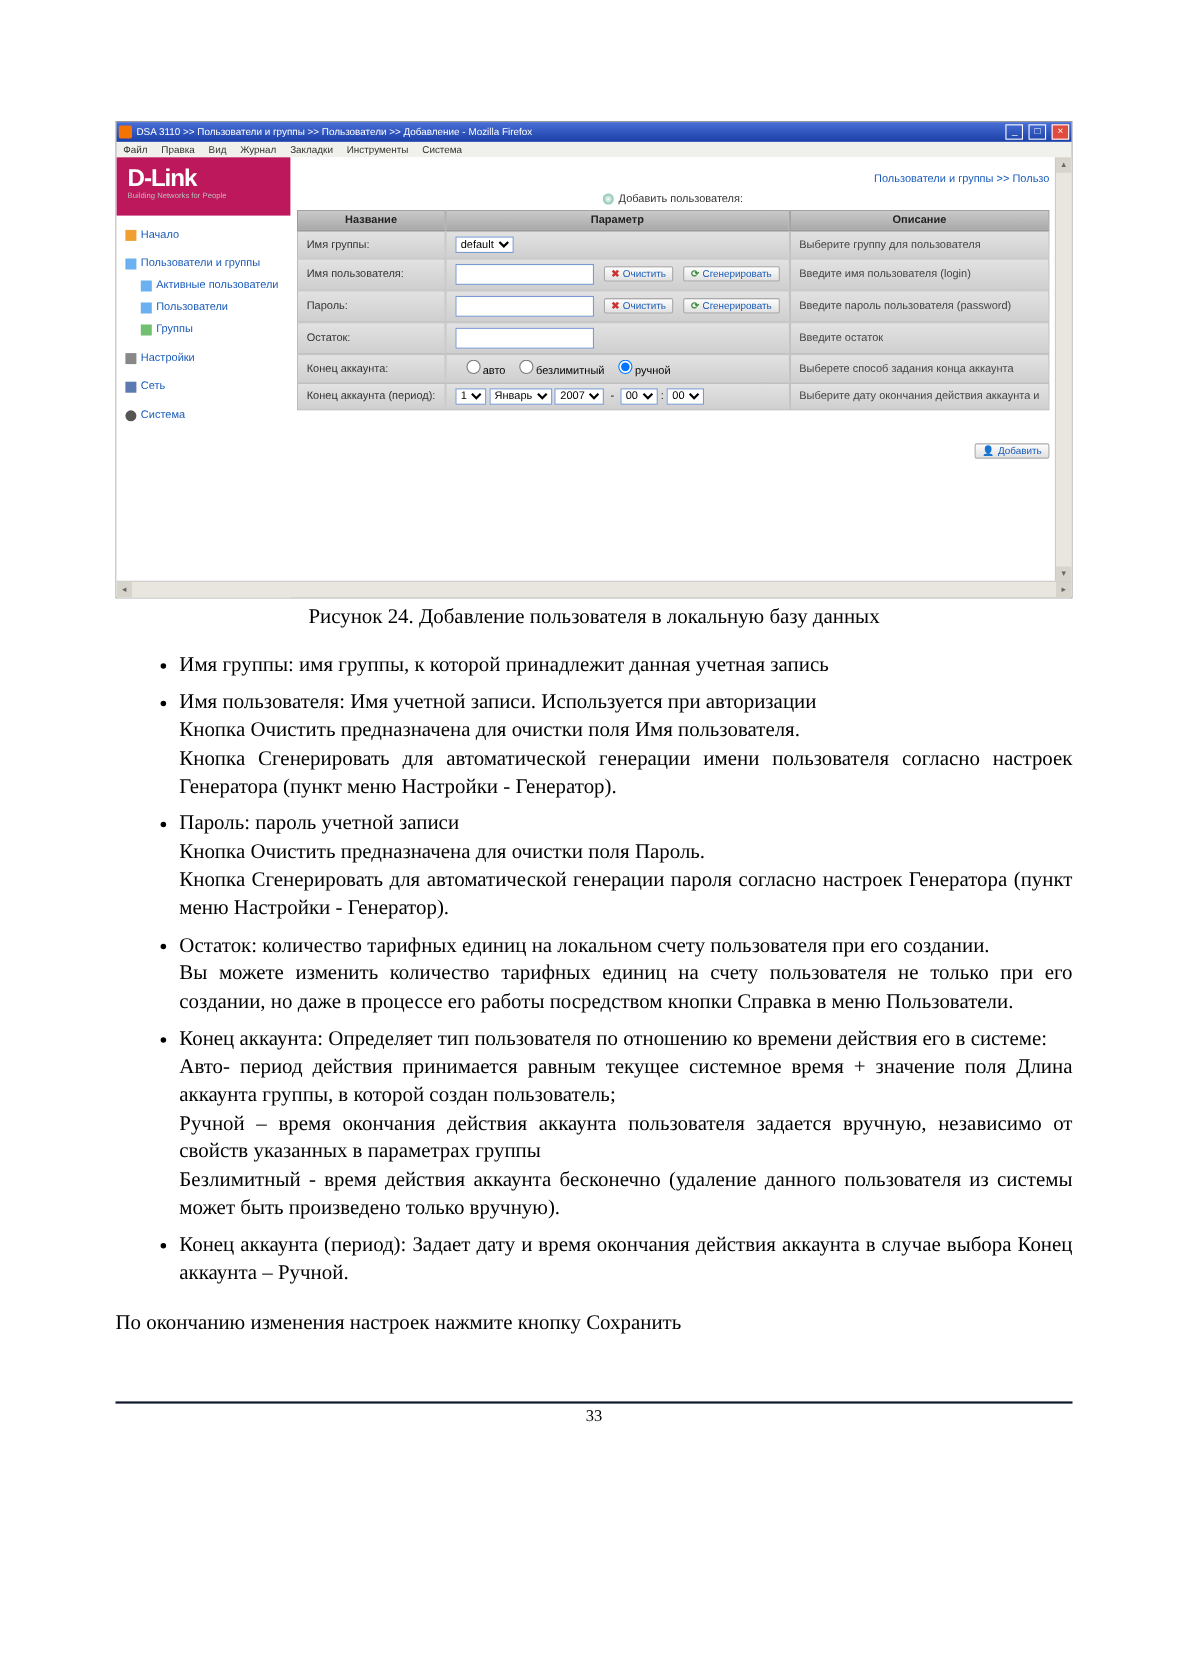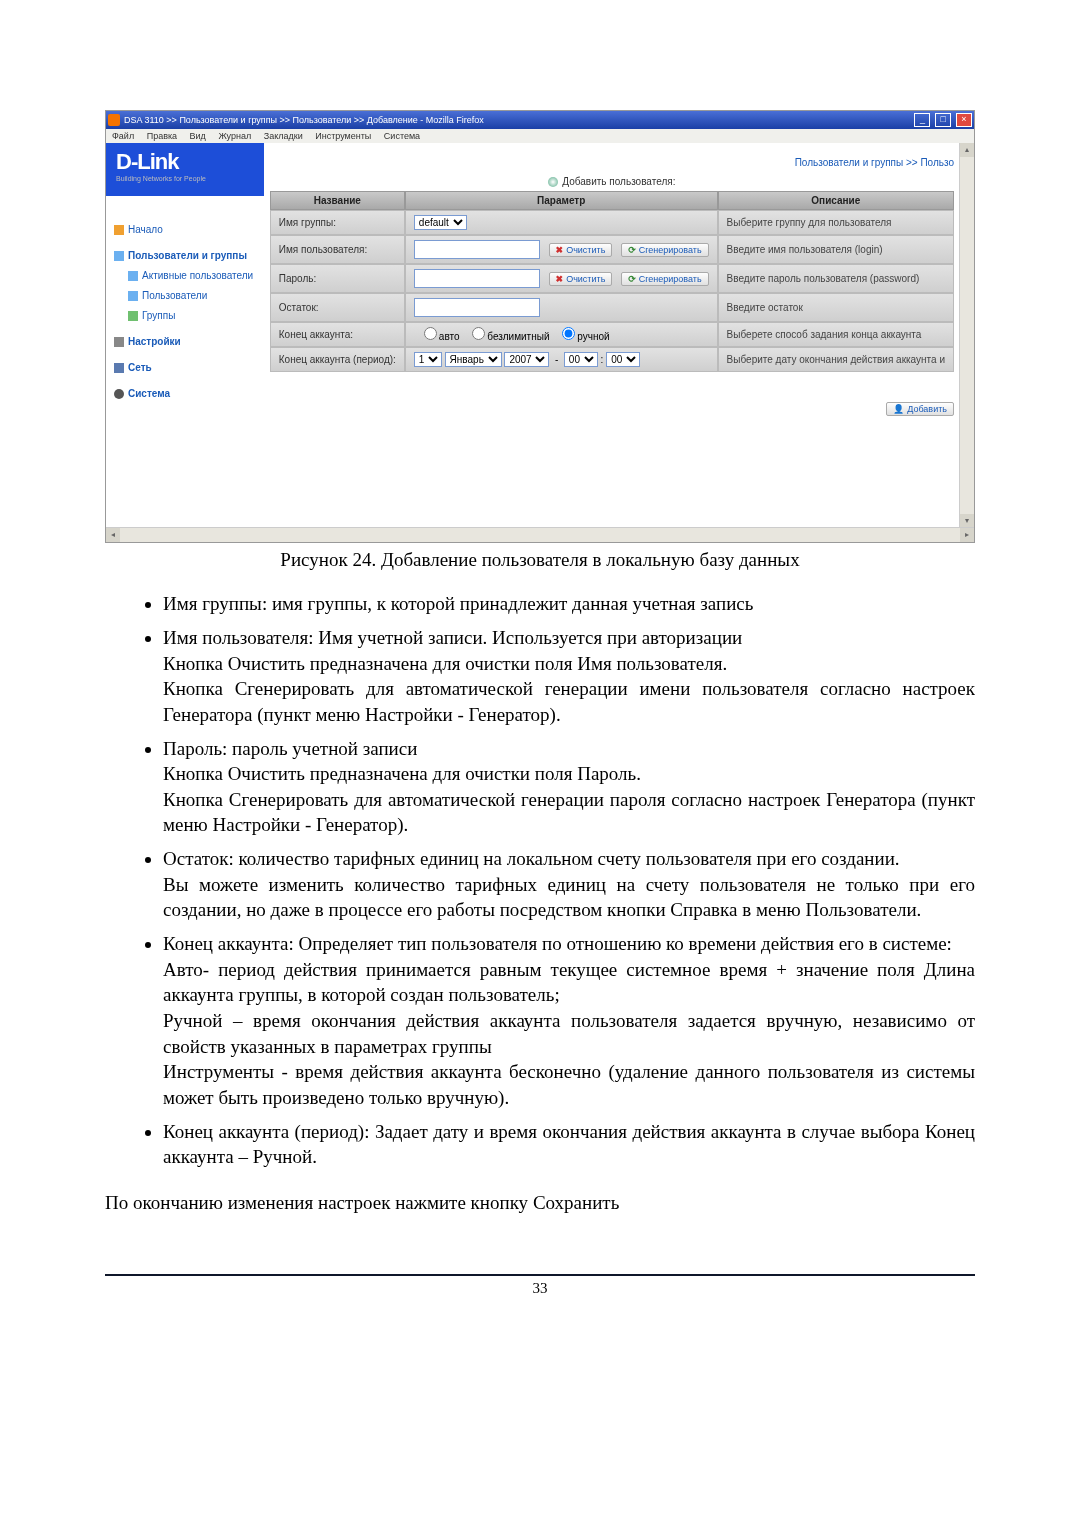--- a/index.html
+++ b/index.html
@@ -13,27 +13,27 @@
 .menubar{background:#f0f0ec;padding:2px 6px;font-size:9px;color:#333}
 .menubar span{margin-right:10px;text-decoration-color:#999}
 .content{display:flex;background:#fff;position:relative}
 .content .vscroll{position:absolute;right:0;top:0;bottom:14px;width:14px;background:#e8e6de;border-left:1px solid #ccc}
 .content .vscroll .up,.content .vscroll .dn{height:14px;background:#d7d5cb;text-align:center;color:#666;font-size:8px;line-height:14px}
 .content .vscroll .dn{position:absolute;bottom:0;left:0;right:0}
 .content .hscroll{position:absolute;left:0;right:0;bottom:0;height:14px;background:#e8e6de;border-top:1px solid #ccc}
 .content .hscroll .lf,.content .hscroll .rt{width:14px;height:14px;background:#d7d5cb;display:inline-block;text-align:center;color:#666;font-size:8px;line-height:14px}
 .content .hscroll .rt{float:right}
 .sidebar{width:150px;background:#fff;padding:6px 8px 20px 8px}
-.brand{background:#1d4ed8;color:#fff;padding:6px 10px 14px 10px;margin:-6px -8px 24px -8px}
+.brand{background:#be185d;color:#fff;padding:6px 10px 14px 10px;margin:-6px -8px 8px -8px}
 .brand .big{font-size:22px;font-weight:bold;letter-spacing:-1px}
 .brand .tag{font-size:7px;color:#bcbcbc}
 .nav{font-size:10px;line-height:20px}
 .nav a{color:#1a5bb8;text-decoration:none;display:flex;align-items:center;gap:4px}
 .nav .h{color:#1a5bb8}
-.nav .sec{color:#1a5bb8;font-weight:bold;margin-top:6px}
+.nav .sec{color:#1a5bb8;font-weight:normal;margin-top:6px}
 .nav .sub{margin-left:14px}
 .nav .sub a{color:#1a5bb8}
 .ico{display:inline-block;width:10px;height:10px}
 .ico-home{background:#f0a030}
 .ico-users{background:#6bb0f0}
 .ico-grp{background:#70c070}
 .ico-set{background:#888}
 .ico-net{background:#5a7ab0}
 .ico-sys{background:#555;border-radius:50%}
 .main{flex:1;padding:6px 20px 26px 6px}
@@ -232,20 +232,20 @@
   <span>Кнопка </span><span class="b">Очистить</span><span> предназначена для очистки поля </span><span class="b">Имя пользователя.</span><br>
   <span>Кнопка </span><span class="b">Сгенерировать</span><span> для автоматической генерации имени пользователя согласно настроек </span><span class="b">Генератора</span><span> (пункт меню </span><span class="b">Настройки - Генератор</span><span>).</span></li>
  <li><span class="b">Пароль</span><span>: пароль учетной записи</span><br>
   <span>Кнопка </span><span class="b">Очистить</span><span> предназначена для очистки поля </span><span class="b">Пароль.</span><br>
   <span>Кнопка </span><span class="b">Сгенерировать</span><span> для автоматической генерации пароля согласно настроек </span><span class="b">Генератора</span><span> (пункт меню </span><span class="b">Настройки - Генератор</span><span>).</span></li>
  <li><span class="b">Остаток</span><span>: количество тарифных единиц на локальном счету пользователя при его создании.</span><br>
   <span>Вы можете изменить количество тарифных единиц на счету пользователя не только при его создании, но даже в процессе его работы посредством кнопки </span><span class="b">Справка</span><span> в меню </span><span class="b">Пользователи.</span></li>
  <li><span class="b">Конец аккаунта:</span><span> Определяет тип пользователя по отношению ко времени действия его в системе:</span><br>
   <span class="b">Авто</span><span>- период действия принимается равным текущее системное время + значение поля </span><span class="b">Длина аккаунта</span><span> группы, в которой создан пользователь;</span><br>
   <span class="b">Ручной</span><span> – время окончания действия аккаунта пользователя задается вручную, независимо от свойств указанных в параметрах группы</span><br>
-  <span class="b">Инструменты -</span><span> время действия аккаунта бесконечно (удаление данного пользователя из системы может быть произведено только вручную).</span></li>
+  <span class="b">Безлимитный -</span><span> время действия аккаунта бесконечно (удаление данного пользователя из системы может быть произведено только вручную).</span></li>
  <li><span class="b">Конец аккаунта (период):</span><span> Задает дату и время окончания действия аккаунта в случае выбора  </span><span class="b">Конец аккаунта – Ручной.</span></li>
 </ul>
 
 <p style="font-size:19px;margin-top:22px"><span>По окончанию изменения настроек нажмите кнопку </span><span class="b">Сохранить</span></p>
 
 <div class="foot"><span>33</span></div>
 </div>
 
 </body></html>

